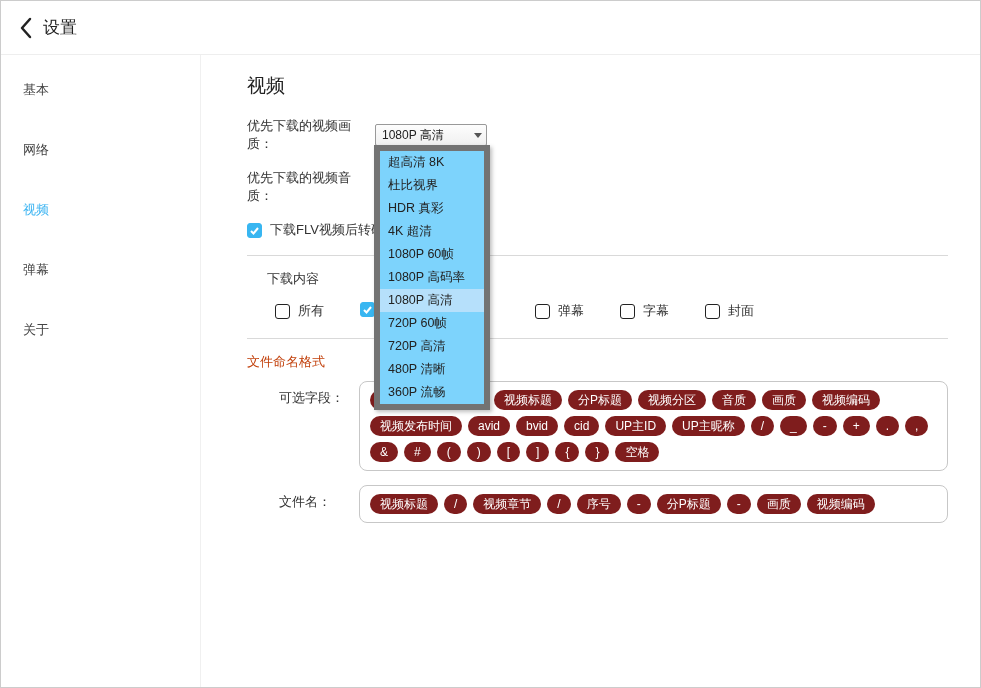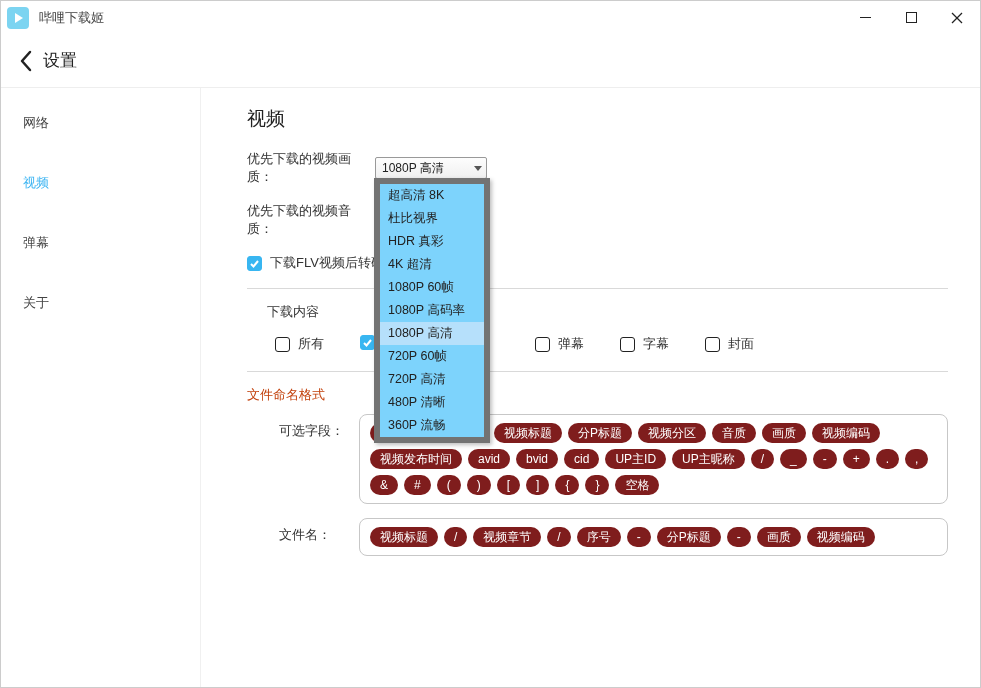--- a/index.html
+++ b/index.html
@@ -59,57 +59,33 @@
 
 .dropdown-list { position: absolute; left: 173px; top: 90px; width: 116px; background: #7dd3fc; border: 6px solid #737373; box-shadow: 2px 2px 4px rgba(0,0,0,0.25); z-index: 50; }
 .dropdown-list .opt { padding: 3px 8px; font-size: 12.5px; color: #222; white-space: nowrap; }
 .dropdown-list .opt.selected { background: #B6E0FB; }
 
 </style>
 </head>
 <body>
 
 <div class="window">
-  <div class="titlebar">
-    <div class="logo">
-      <svg width="14" height="14" viewBox="0 0 14 14">
-          <polygon points="4,2 12,7 4,12" fill="#fff"></polygon>
-        </svg>
-    </div>
-    <div class="title">哔哩下载姬</div>
-    <div class="spacer"></div>
-    <div class="winbtn">
-      <svg width="11" height="11" viewBox="0 0 11 11">
-          <line x1="0" y1="5.5" x2="11" y2="5.5" stroke="#222" stroke-width="1"></line>
-        </svg>
-    </div>
-    <div class="winbtn">
-      <svg width="11" height="11" viewBox="0 0 11 11">
-          <rect x="0.5" y="0.5" width="10" height="10" fill="none" stroke="#222" stroke-width="1"></rect>
-        </svg>
-    </div>
-    <div class="winbtn">
-      <svg width="12" height="12" viewBox="0 0 12 12">
-          <line x1="1" y1="1" x2="11" y2="11" stroke="#222" stroke-width="1.2"></line>
-          <line x1="11" y1="1" x2="1" y2="11" stroke="#222" stroke-width="1.2"></line>
-        </svg>
-    </div>
-  </div>
 
   <div class="header">
     <div class="back">
       <svg width="14" height="22" viewBox="0 0 14 22">
           <polyline points="11,2 3,11 11,20" fill="none" stroke="#222" stroke-width="2.5" stroke-linecap="round" stroke-linejoin="round"></polyline>
         </svg>
     </div>
     <div class="htext">设置</div>
   </div>
 
   <div class="body">
     <div class="sidebar">
+      <div class="item">基本</div>
       <div class="item">网络</div>
       <div class="item active">视频</div>
       <div class="item">弹幕</div>
       <div class="item">关于</div>
     </div>
 
     <div class="content">
       <div class="section-title">视频</div>
 
 

